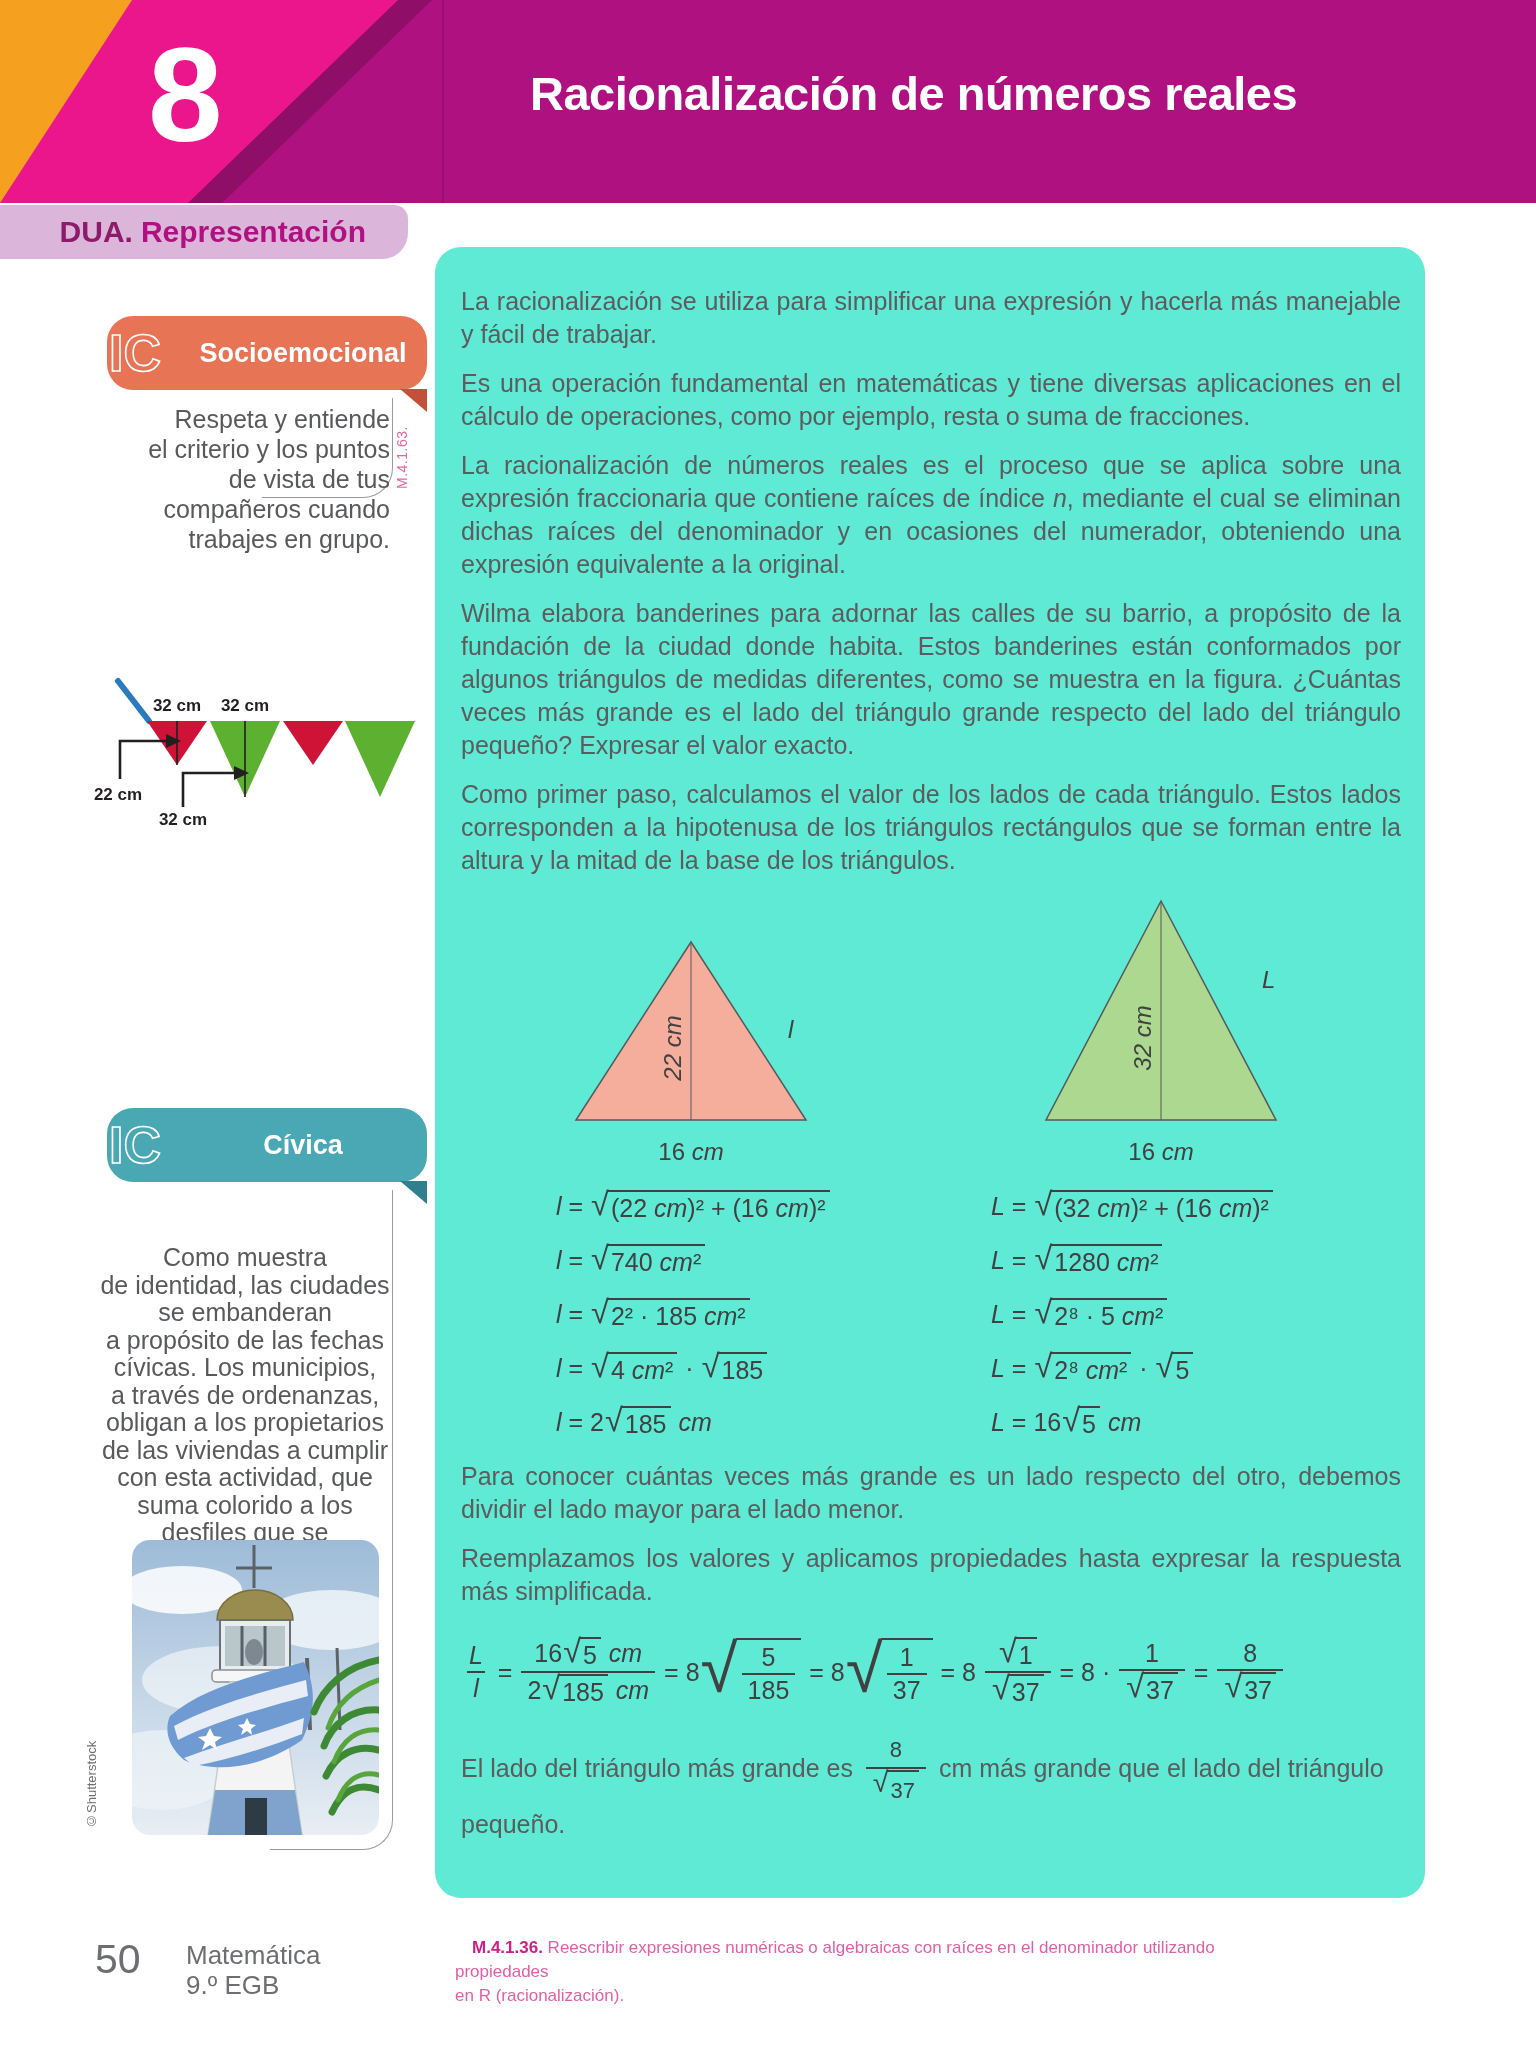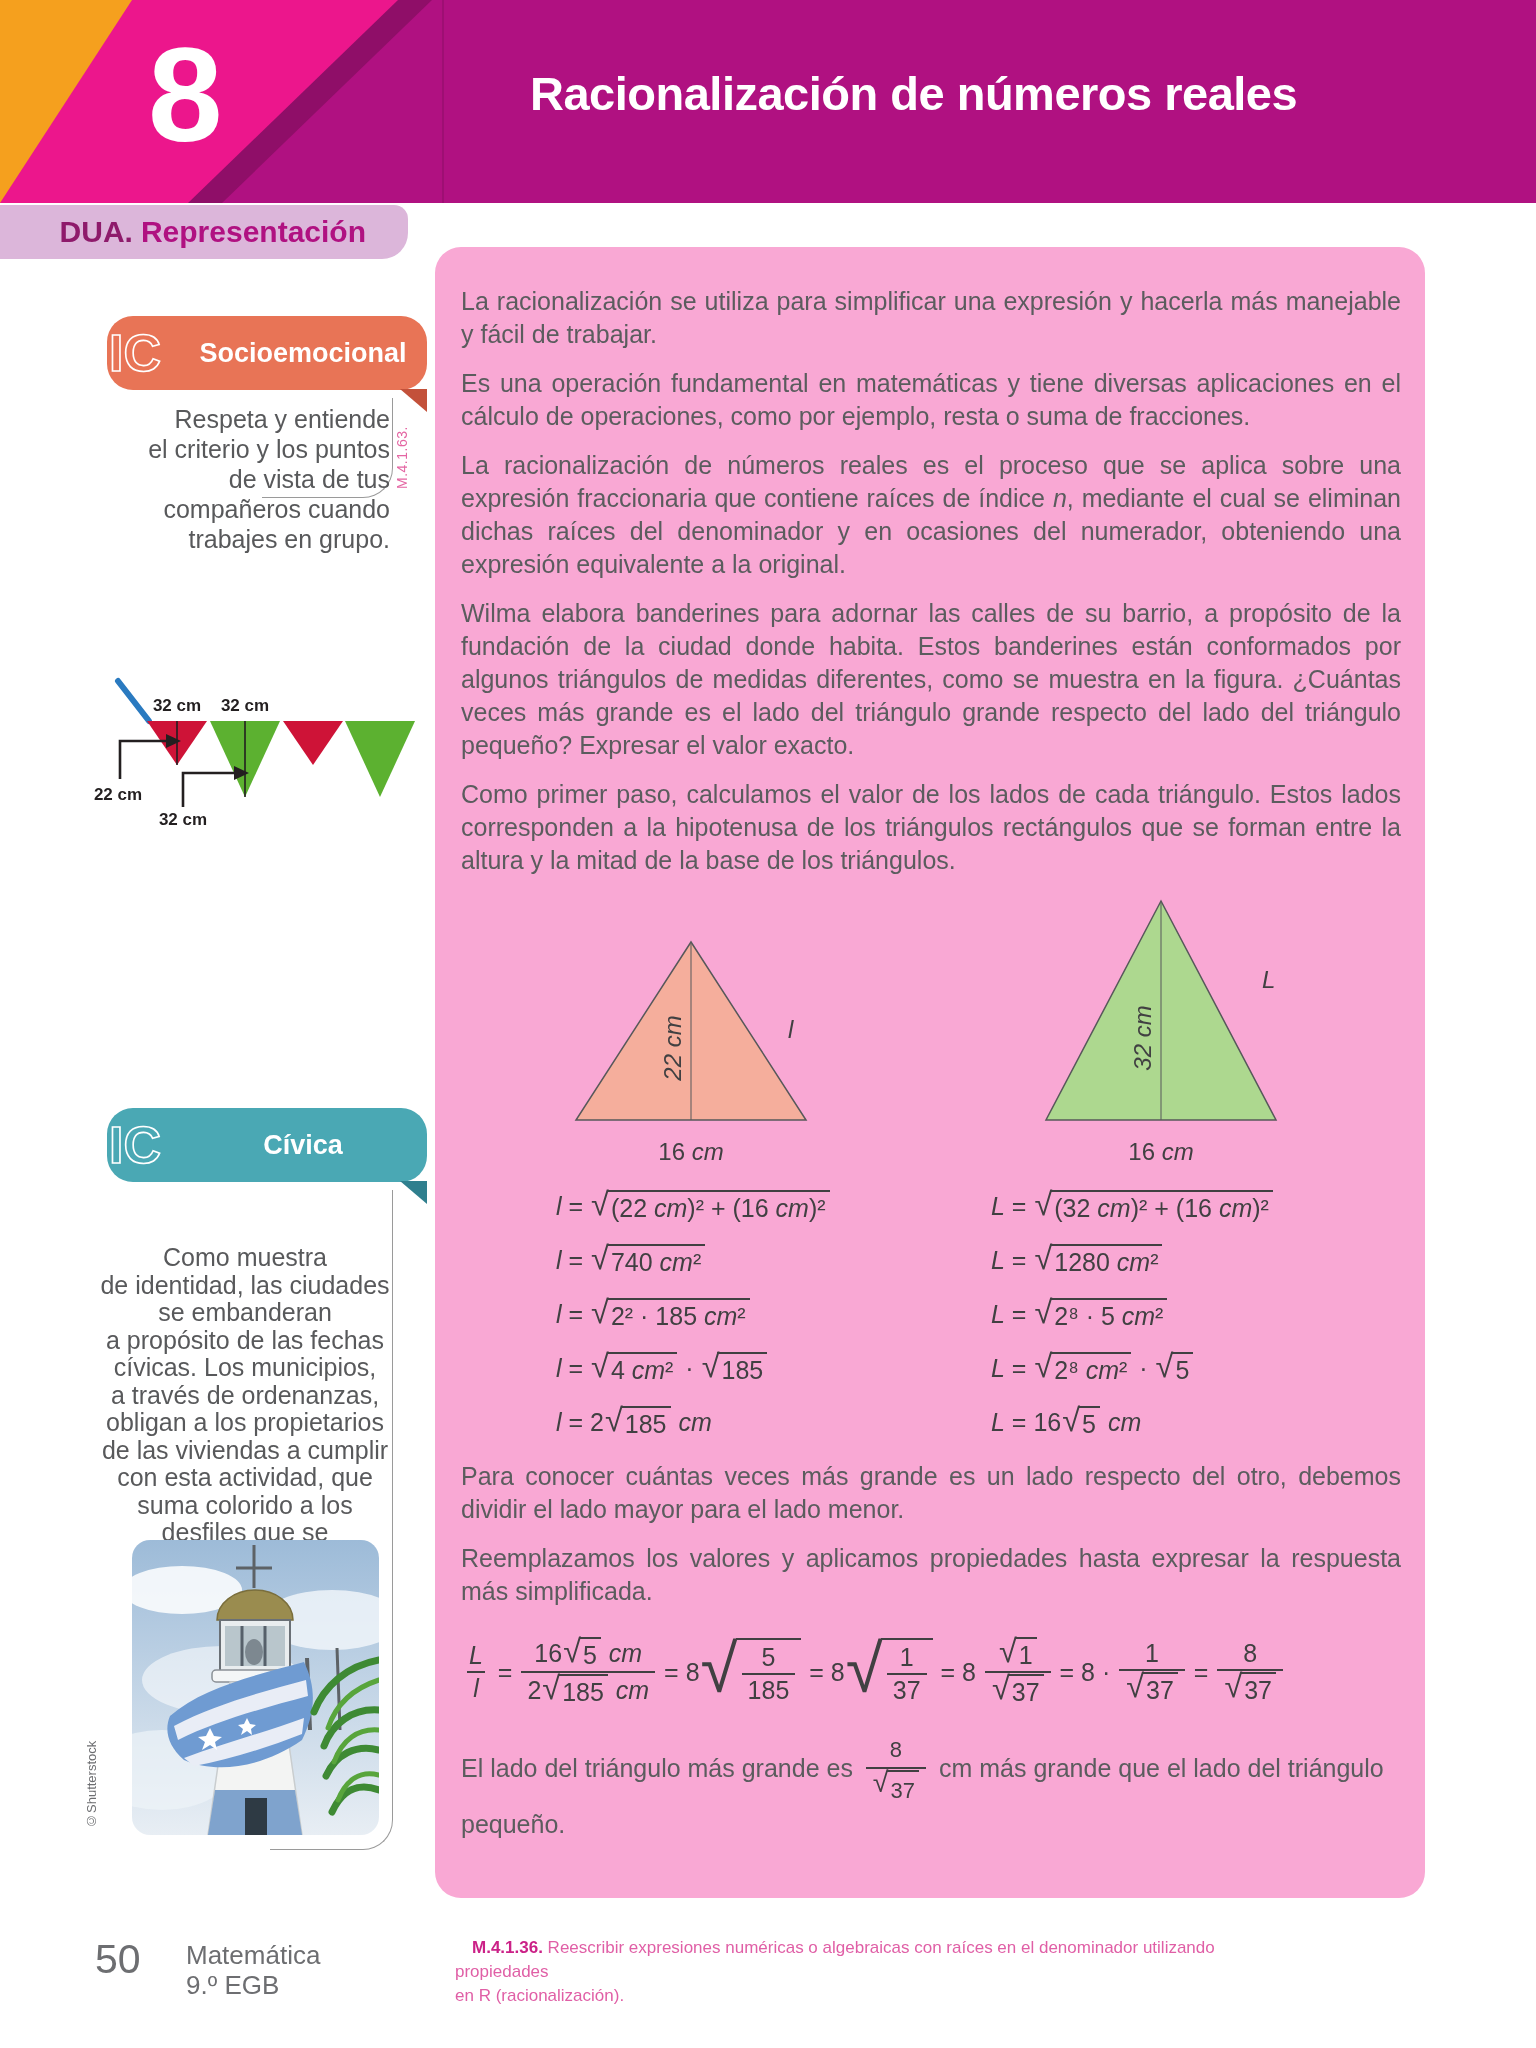--- a/index.html
+++ b/index.html
@@ -42,21 +42,21 @@
   .se-text { top:404px; line-height:30px; }
   .cv-text { top:1244px;text-align:center; }
   .vcode { position:absolute; left:394px; top:404px; height:85px; color:#e466a3; font-size:14px;
     writing-mode:vertical-rl; transform:rotate(180deg); letter-spacing:.5px; }
   .banderines { position:absolute; left:70px; top:655px; }
   .photo { position:absolute; left:132px; top:1540px; width:247px; height:295px; border-radius:18px; overflow:hidden; }
   .credit { position:absolute; left:84px; top:1668px; height:160px; color:#6d6e71; font-size:13px;
     writing-mode:vertical-rl; transform:rotate(180deg); }
 
   
-  .panel { position:absolute; left:435px; top:247px; width:990px; height:1651px; background:#f9a8d4;
+  .panel { position:absolute; left:435px; top:247px; width:990px; height:1651px; background:#5eead4;
     border-radius:26px; padding:38px 24px 0 26px; overflow:hidden; color:#5b5c5e; }
   .panel p { font-size:25px; line-height:33px; text-align:justify; margin-bottom:16px; }
   .panel p.short { text-align:left; }
   .panel i { font-style:italic; }
 
   .tri-row { display:flex; align-items:flex-end; justify-content:center; gap:70px; margin:4px 0 10px; }
   .fig-label { font-size:24px; fill:#414042; }
 
   .steps { display:flex; margin-bottom:16px; color:#414042; }
   .steps .col { width:50%; display:flex; flex-direction:column; gap:10px; padding-left:95px; }

